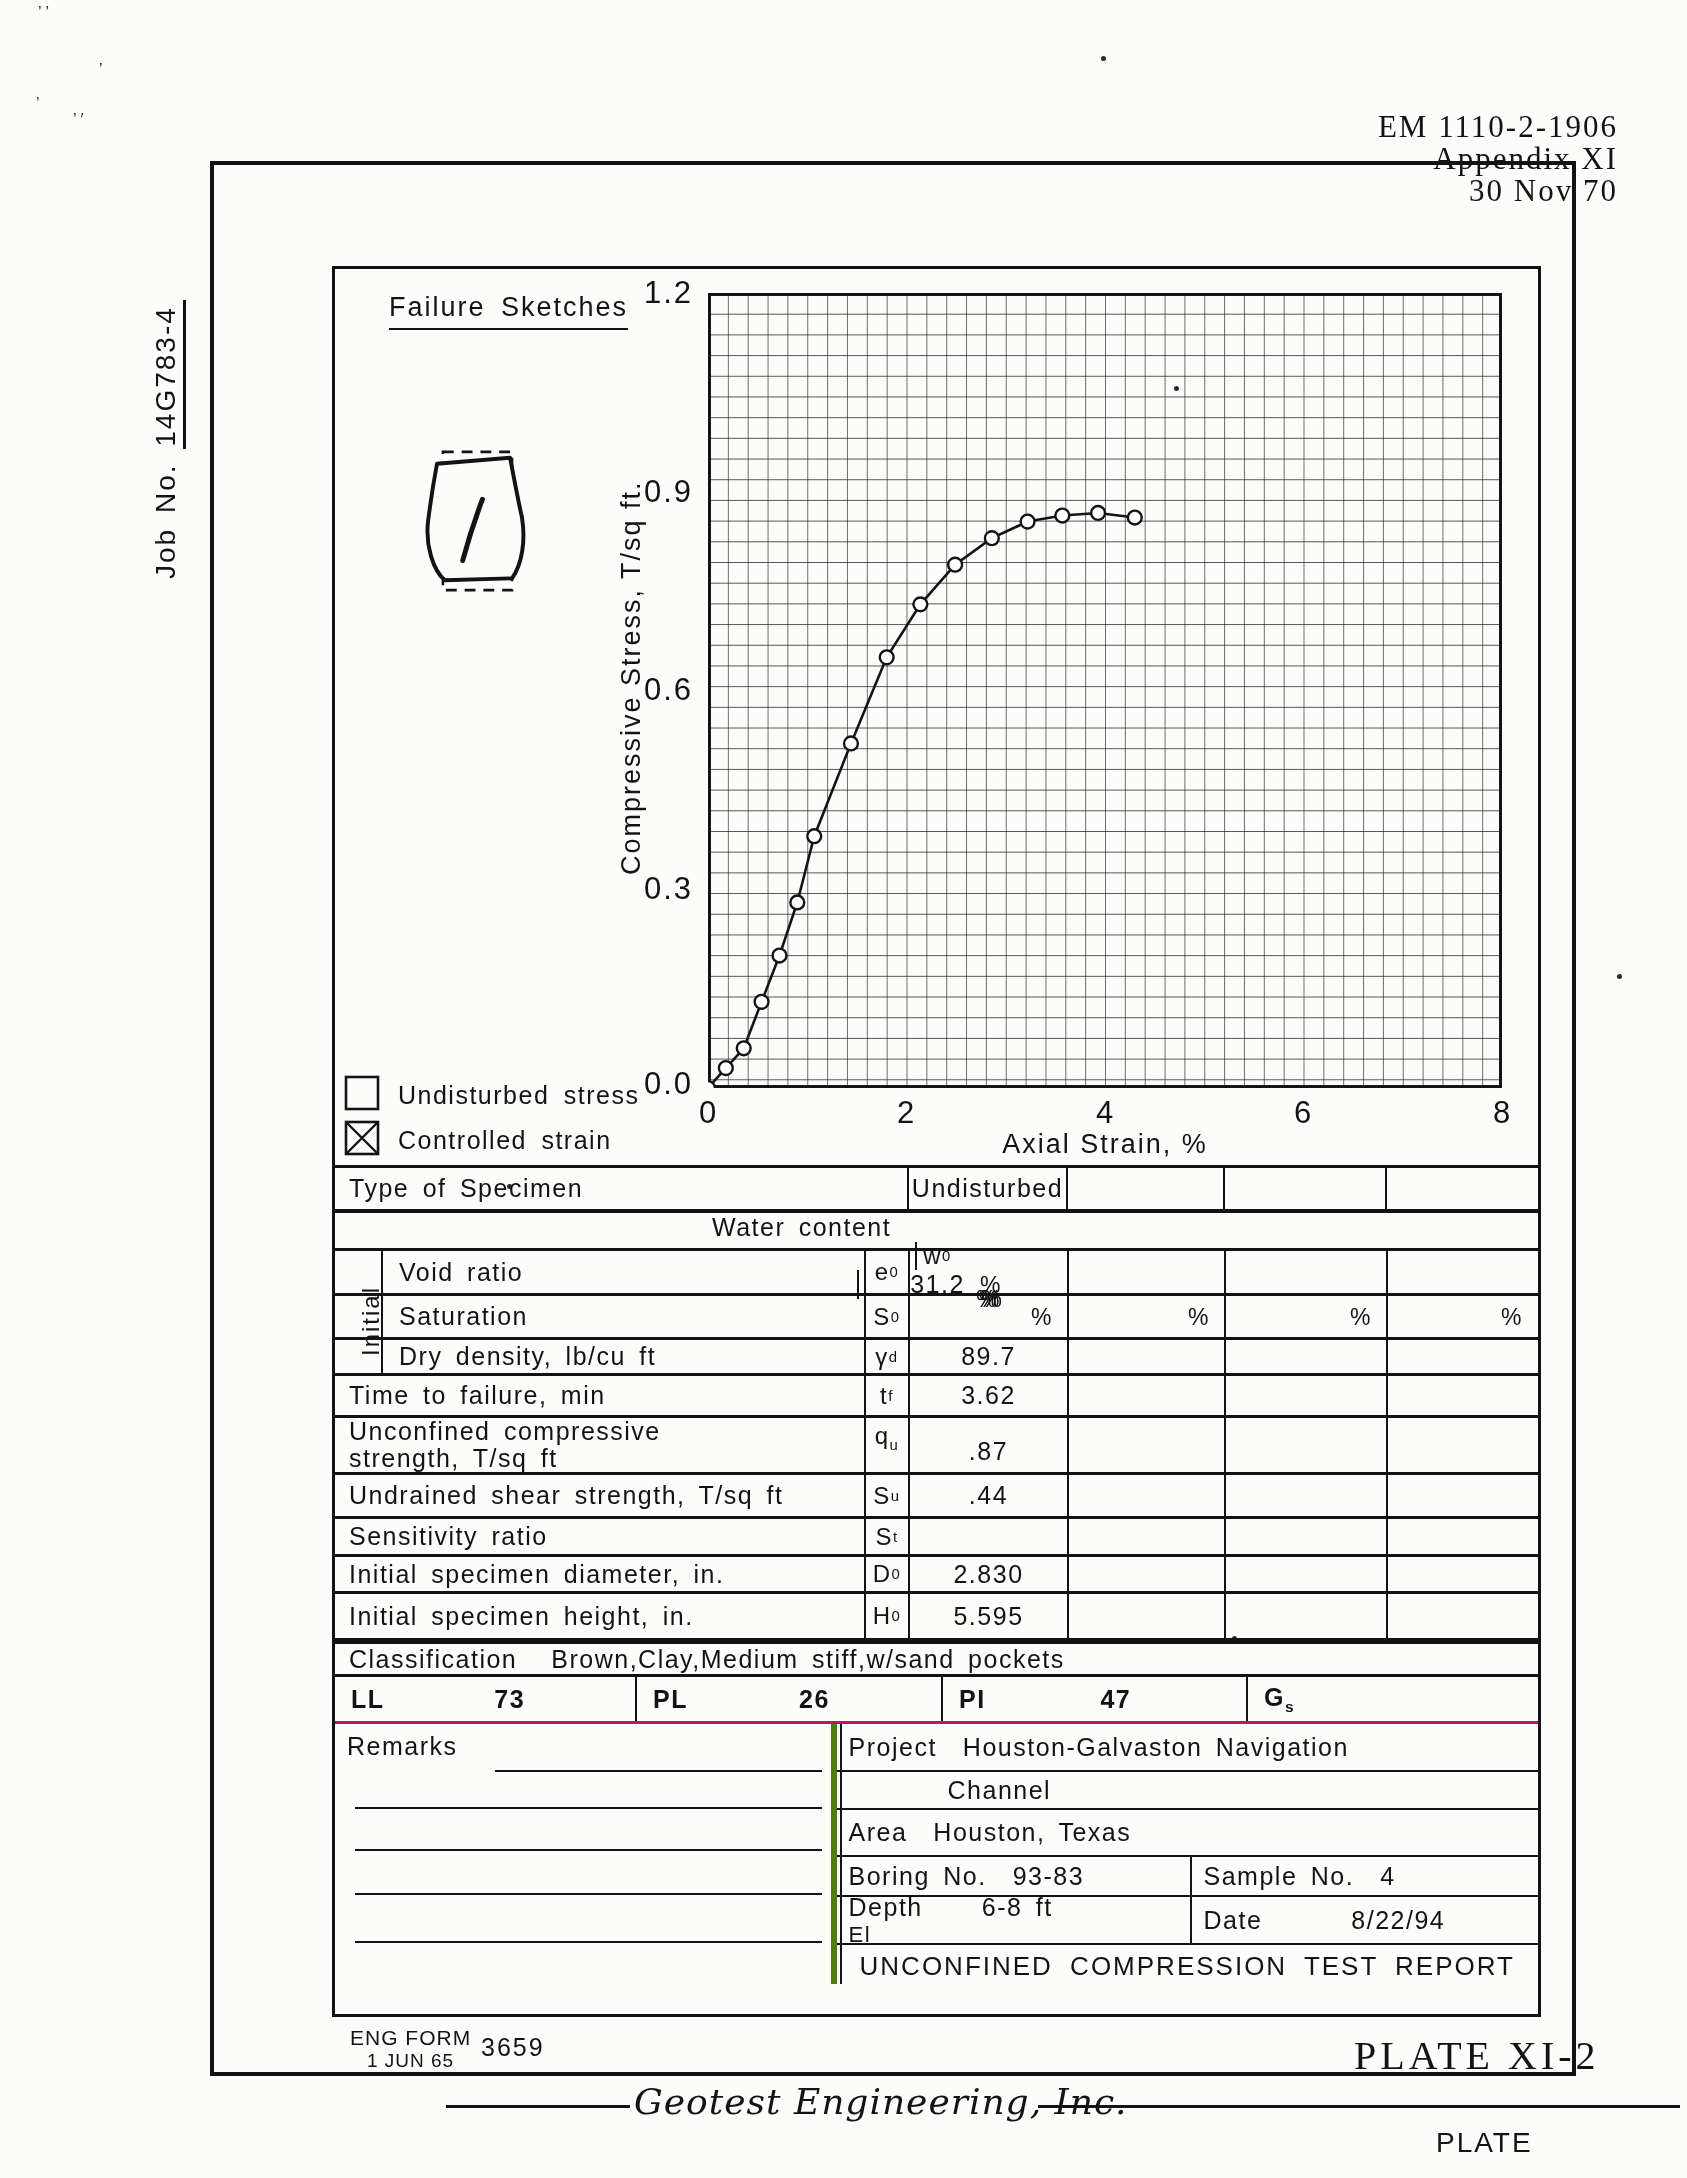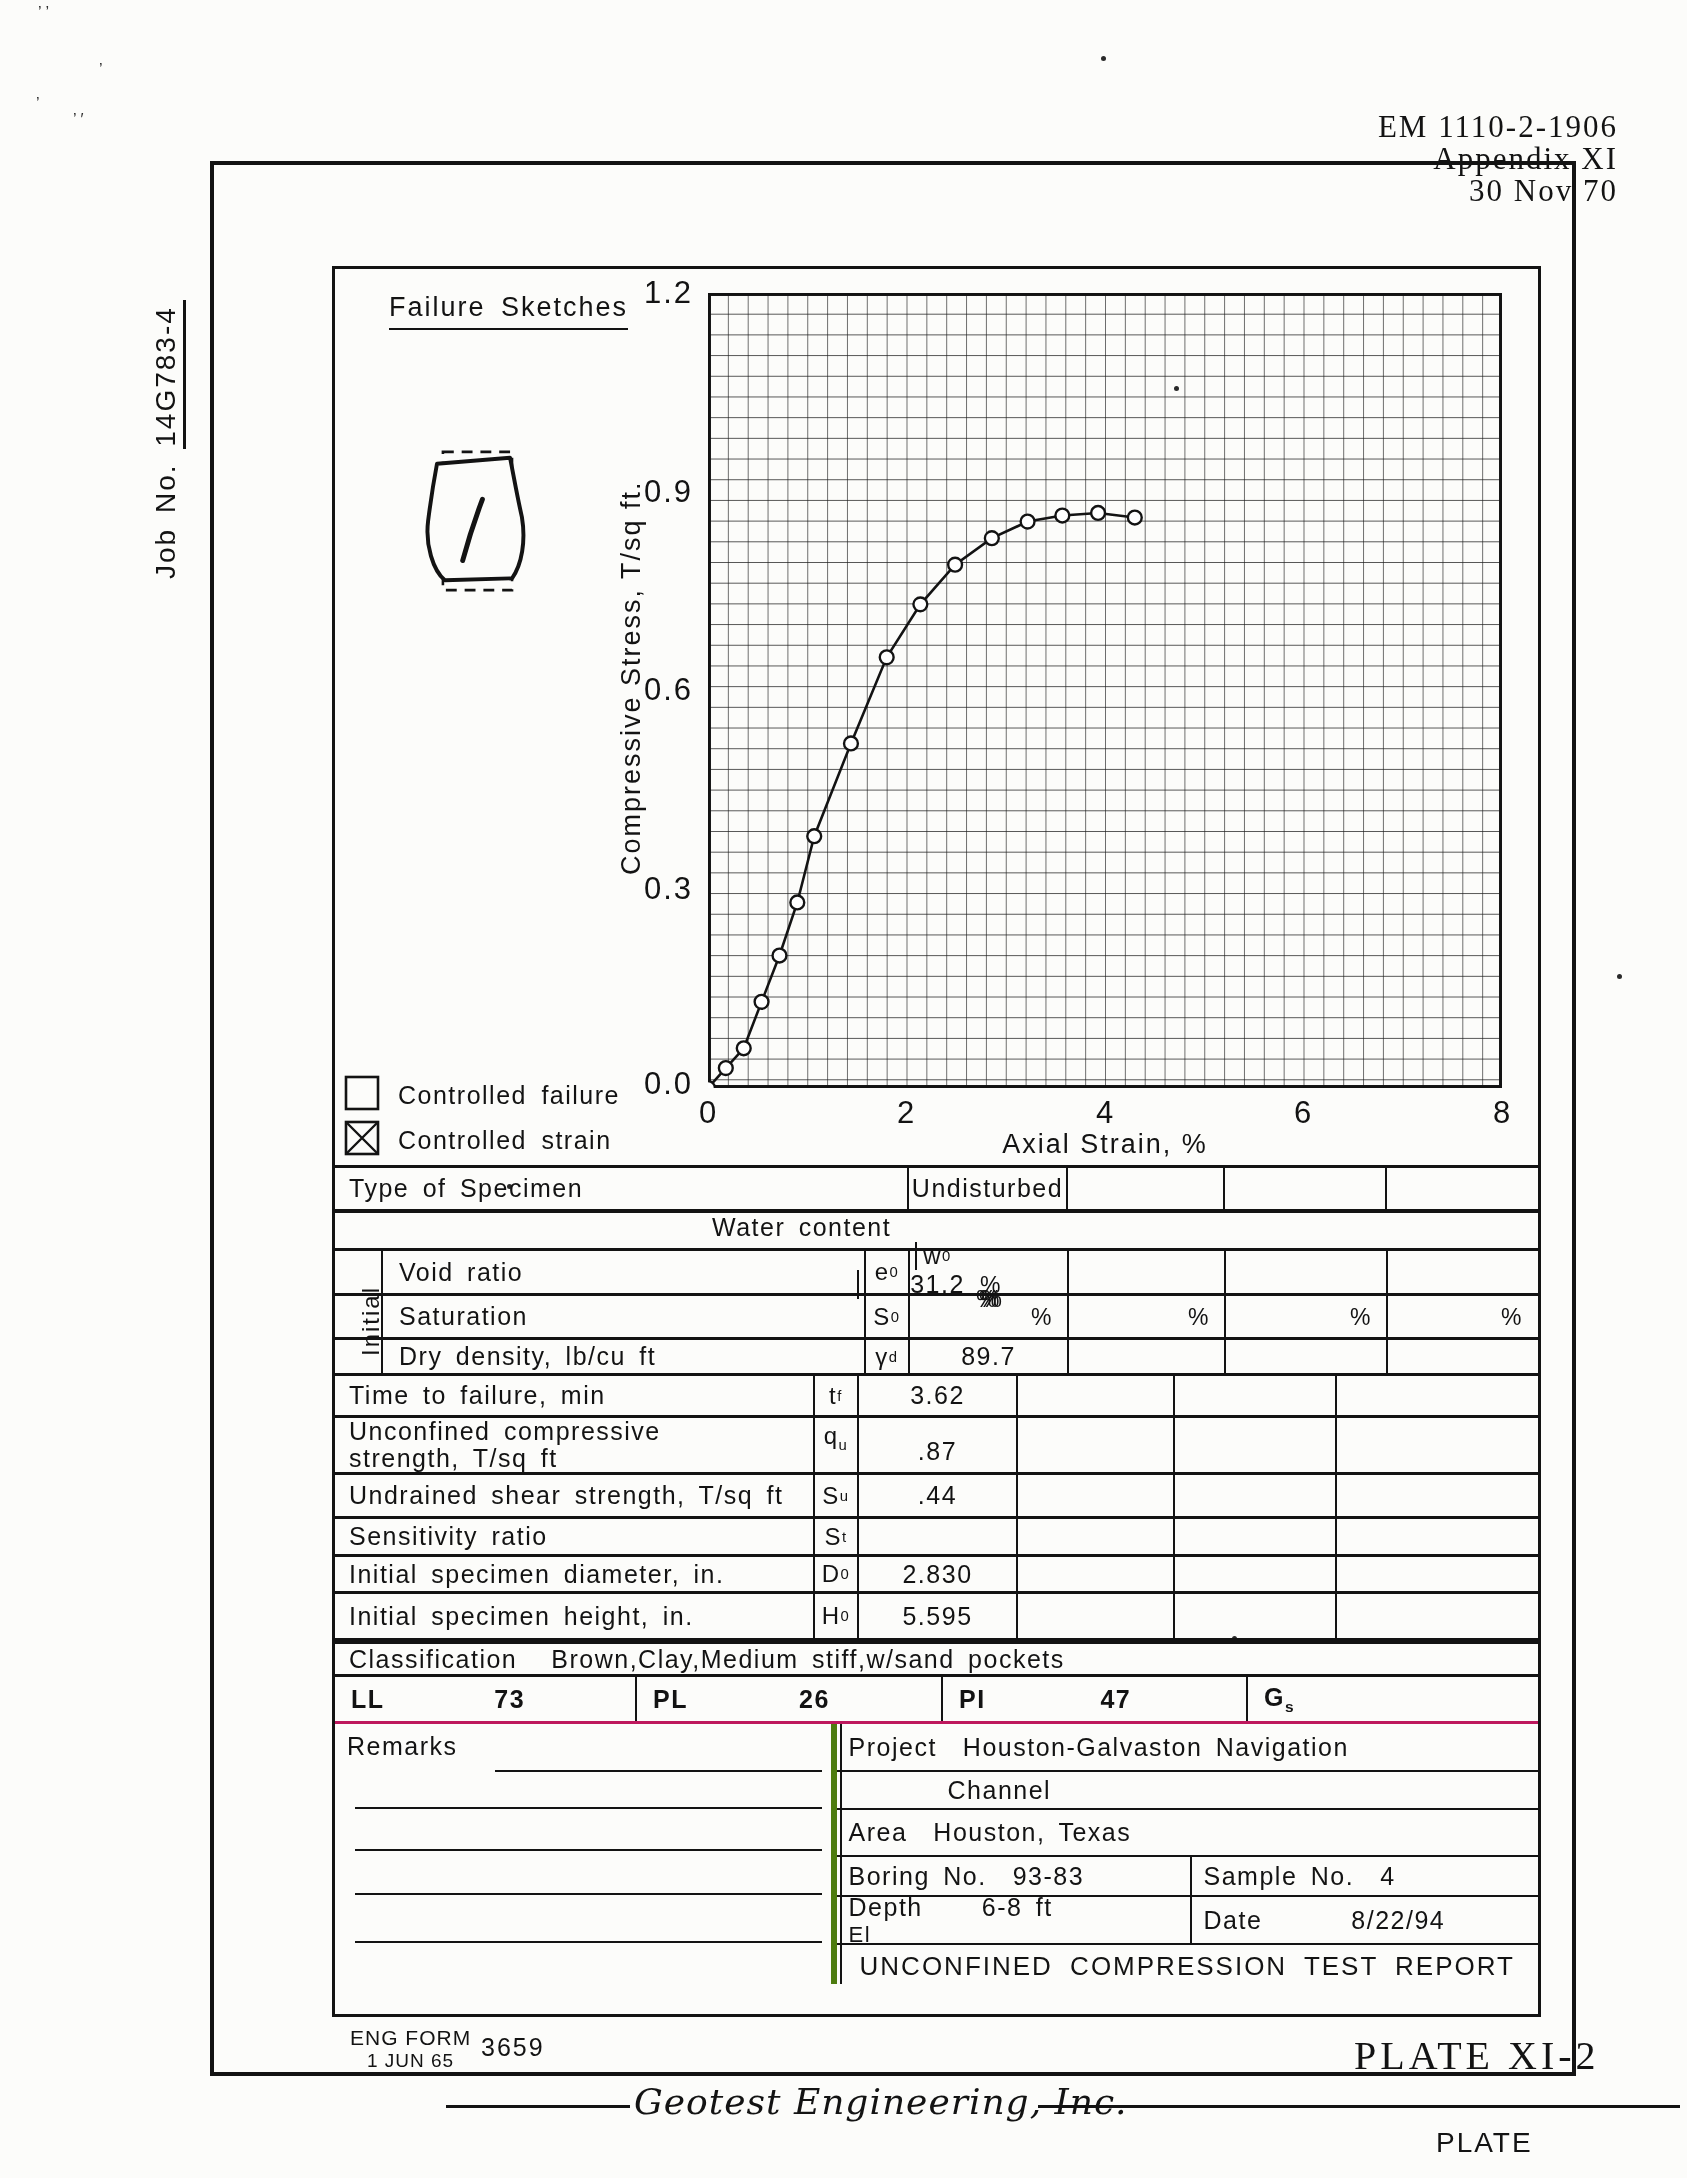--- a/index.html
+++ b/index.html
@@ -30,21 +30,21 @@
   .plot{left:708px;top:293px;}
   .pt{fill:#fff;stroke:#131313;stroke-width:2.4px;}
   
   .leg-box{width:36px;height:36px;}
   .leg-label{font-size:25px;letter-spacing:1.5px;word-spacing:6px;}
   
   .tbl{left:335px;top:1165px;width:1203px;border-top:3px solid #131313;box-sizing:content-box;font-size:25px;}
   .trow{display:flex;border-bottom:3px solid #131313;box-sizing:border-box;align-items:center;}
   .cell{box-sizing:border-box;height:100%;display:flex;align-items:center;}
   .c-labelw{width:572px;padding-left:14px;}
-  .c-label{width:478px;padding-left:14px;}
+  .c-label{width:529px;padding-left:14px;}
   .c-strip{width:48px;border-right:2px solid #131313;height:100%;}
   .c-label2{width:481px;padding-left:16px;}
   .c-sym{width:44px;border-left:2px solid #131313;justify-content:center;font-size:24px;}
   .c-v{position:relative;border-left:2px solid #131313;justify-content:center;}
   .v1{width:159px}.v2{width:157px}.v3{width:162px}.v4{width:151px}
   .unit{position:absolute;right:14px;top:50%;transform:translateY(-50%);font-size:23px;}
   sub{font-size:0.62em;}
   .group{position:relative;}
   .initial-lbl{position:absolute;left:-4px;top:50%;transform:rotate(-90deg) translateX(-50%);
                transform-origin:26px 0;font-size:24px;letter-spacing:2px;}
@@ -155,21 +155,21 @@
   <div class="abs xtick xt2">4</div>
   <div class="abs xtick xt3">6</div>
   <div class="abs xtick xt4">8</div>
 
   <div class="abs ytitle">Compressive Stress, T/sq ft.</div>
   <div class="abs xtitle">Axial Strain, %</div>
 
   <svg class="abs leg-box" style="left:344px;top:1075px;" viewBox="0 0 36 36">
     <rect x="2" y="2" width="32" height="32" fill="none" stroke="#131313" stroke-width="2.6"></rect>
   </svg>
-  <div class="abs leg-label" style="left:398px;top:1081px;">Controlled failure</div>
+  <div class="abs leg-label" style="left:398px;top:1081px;">Undisturbed stress</div>
   <svg class="abs leg-box" style="left:344px;top:1120px;" viewBox="0 0 36 36">
     <rect x="2" y="2" width="32" height="32" fill="none" stroke="#131313" stroke-width="2.6"></rect>
     <path d="M2,2 L34,34 M34,2 L2,34" stroke="#131313" stroke-width="2.4"></path>
   </svg>
   <div class="abs leg-label" style="left:398px;top:1126px;">Controlled strain</div>
 
   <div class="abs tbl form-text">
 
 
     <div class="trow" style="height:45px;border-bottom-width:4px;">

